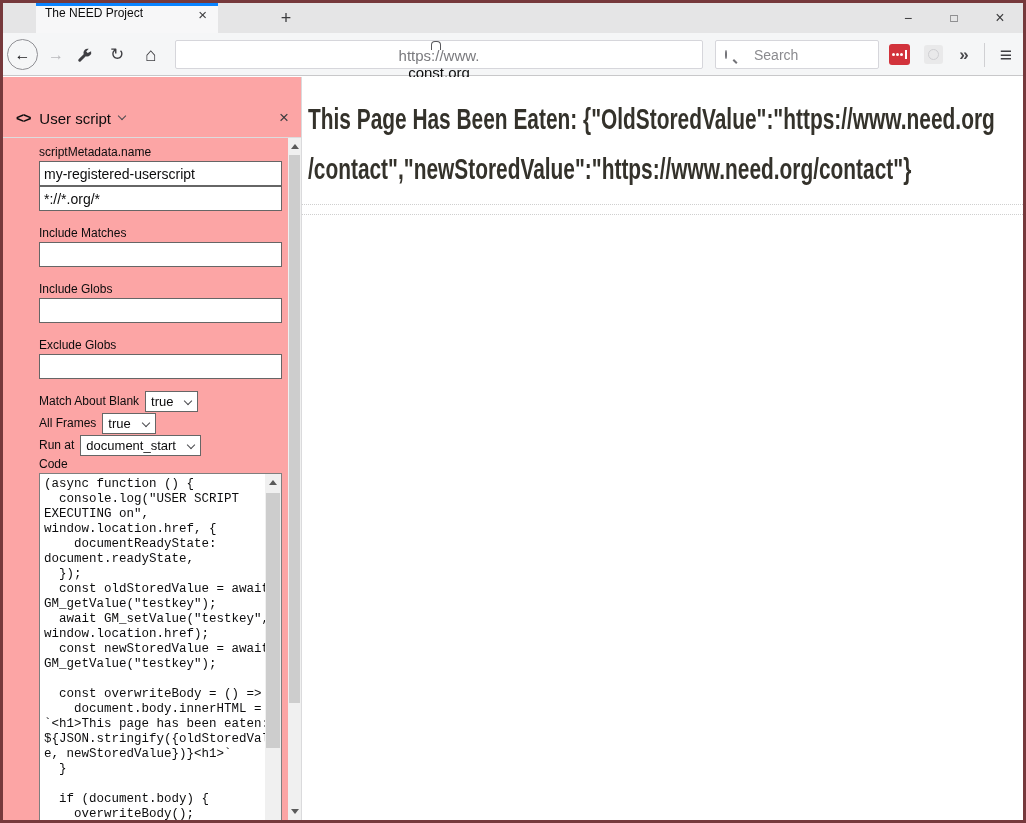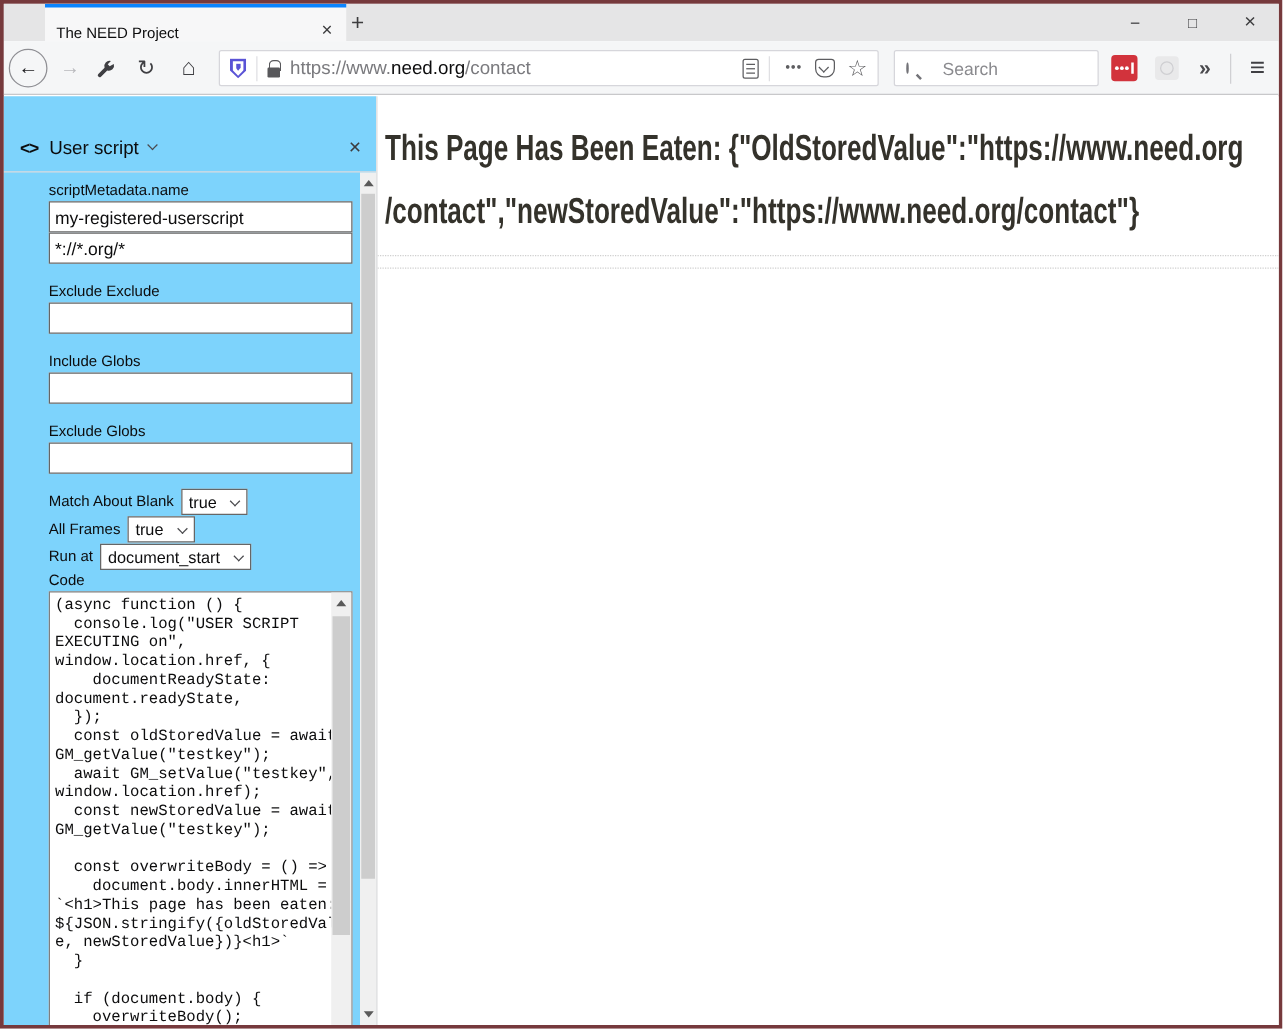--- a/index.html
+++ b/index.html
@@ -4,23 +4,23 @@
 <style>
   * { box-sizing: border-box; }
   html,body { margin:0; padding:0; background:#fff; }
   body { font-family:"Liberation Sans", sans-serif; }
 
   .window { position:relative; width:1026px; height:823px; border:3px solid #76393c;
             background:#fff; overflow:hidden; }
 
   
   .titlebar { position:relative; height:30px; background:#e5e5e6; }
-  .tab { position:absolute; left:33px; top:0; width:241px; height:30px;
+  .tab { position:absolute; left:33px; top:0; width:182px; height:30px;
          background:#f7f7f8; border-top:3px solid #0a84ff;
-         display:flex; align-items:flex-end; padding:0 9px; }
+         display:flex; align-items:flex-start; padding:0 9px; }
   .tab-title { font-size:12px; color:#0c0c0d; flex:1; white-space:nowrap; overflow:hidden; }
   .tab-close { font-size:15px; color:#3c3c3e; padding:0 2px; cursor:default; }
   .newtab { position:absolute; left:268px; top:0; width:30px; height:30px;
             display:flex; align-items:center; justify-content:center;
             font-size:18px; color:#3c3c3e; }
   .winbtns { position:absolute; right:0; top:0; height:30px; display:flex; }
   .winbtn { width:46px; height:30px; display:flex; align-items:center; justify-content:center;
             color:#3c3c3e; font-size:14px; }
   .winbtn.max { font-size:12px; }
   .winbtn.close { font-size:16px; }
@@ -32,21 +32,21 @@
   .backcircle { left:4px; width:31px; height:31px; top:6px; border:1px solid #8f8f94;
                 border-radius:50%; background:#f5f6f7; font-size:16px; color:#18181b;
                 display:flex; align-items:center; justify-content:center; }
   .fwd { left:42px; width:22px; font-size:16px; color:#b8b8bc; font-weight:bold; }
   .wrench { left:70px; width:22px; }
   .reload { left:103px; width:22px; font-size:17px; }
   .home { left:136px; width:24px; font-size:19px; }
 
   .urlbar { position:absolute; left:172px; top:7px; width:528px; height:29px; background:#fff;
             border:1px solid #d6d6db; border-radius:2px; display:flex; align-items:center;
-            padding:0 8px; }
+            padding:0 8px;flex-direction:column; }
   .shield { width:13px; height:16px; background:#5a53d6; position:relative;
             clip-path:polygon(0 0,100% 0,100% 62%,50% 100%,0 62%); }
   .shield::before { content:""; position:absolute; left:2px; top:2px; right:2px; bottom:2px;
             background:#fff; clip-path:polygon(0 0,100% 0,100% 62%,50% 100%,0 62%); }
   .shield::after { content:""; position:absolute; left:4.5px; top:4px; width:4px; height:6px;
             background:#5a53d6; clip-path:polygon(0 0,100% 0,100% 62%,50% 100%,0 62%); }
   .vdiv { width:1px; height:20px; background:#e0e0e3; margin:0 8px; }
   .lock { position:relative; width:10px; height:8px; background:#58585b; border-radius:1px;
           margin-top:6px; margin-right:8px; }
   .lock::before { content:""; position:absolute; left:1px; top:-6px; width:8px; height:8px;
@@ -82,21 +82,21 @@
   .extgray { position:absolute; left:921px; top:12px; width:19px; height:19px; background:#e9e9ea;
             border-radius:3px; display:flex; align-items:center; justify-content:center; }
   .extgray::before { content:""; width:9px; height:9px; border:1.5px solid #cfcfd2; border-radius:50%; }
   .chev2 { left:948px; width:26px; font-size:17px; font-weight:bold; color:#4a4a4e; }
   .tooldiv { position:absolute; left:981px; top:10px; width:1px; height:24px; background:#d0d0d3; }
   .menu { left:988px; width:30px; font-size:21px; }
 
   
   .content { position:absolute; top:74px; left:0; right:0; bottom:0; display:flex; }
 
-  .sidebar { position:relative; width:298px; background:#7dd3fc; flex:none; }
+  .sidebar { position:relative; width:298px; background:#fca5a5; flex:none; }
   .sb-header { height:61px; border-bottom:1px solid #dcdcde; display:flex; align-items:center;
                padding:22px 12px 0 13px; }
   .code-glyph { font-size:14px; font-weight:bold; color:#0c0c0d; letter-spacing:-1px; }
   .code-glyph::before { content:"<>"; }
   .sb-title { font-size:15px; color:#0c0c0d; margin-left:9px; }
   .caret { width:6px; height:6px; border-right:1.5px solid #4a4a4e; border-bottom:1.5px solid #4a4a4e;
            transform:rotate(45deg); margin-left:8px; margin-top:-4px; }
   .sb-close { margin-left:auto; font-size:17px; color:#3c3c3e; }
 
   .sb-body { position:absolute; top:61px; left:0; right:13px; bottom:0; overflow:hidden;
@@ -165,21 +165,21 @@
         </svg>
     </div>
     <div class="navicon reload">↻</div>
     <div class="navicon home">⌂</div>
 
     <div class="urlbar">
       <div class="shield"></div>
       <div class="vdiv"></div>
       <div class="lock"></div>
       <span class="urltext url-gray">https://www.</span>
-        <span class="urltext url-dark">need.org</span>
+        <span class="urltext url-dark">const.org</span>
         <span class="urltext url-gray">/contact</span>
       <div class="pageactions">
         <div class="reader"></div>
         <div class="vdiv"></div>
         <span class="dots3">•••</span>
         <div class="pocket"></div>
         <span class="star">☆</span>
       </div>
     </div>
 
@@ -209,21 +209,21 @@
         <span class="caret"></span>
         <span class="sb-close">×</span>
       </div>
 
       <div class="sb-body">
         <div class="flabel first">scriptMetadata.name</div>
         <input class="finput" value="my-registered-userscript" style="">
 
         <input class="finput" value="*://*.org/*" style="">
 
-        <div class="flabel">Exclude Exclude</div>
+        <div class="flabel">Include Matches</div>
         <input class="finput" value="" style="">
 
         <div class="flabel">Include Globs</div>
         <input class="finput" value="" style="">
 
         <div class="flabel">Exclude Globs</div>
         <input class="finput" value="" style="">
 
         <div class="selrow firstsel">
           <span class="flabel">Match About Blank</span>

